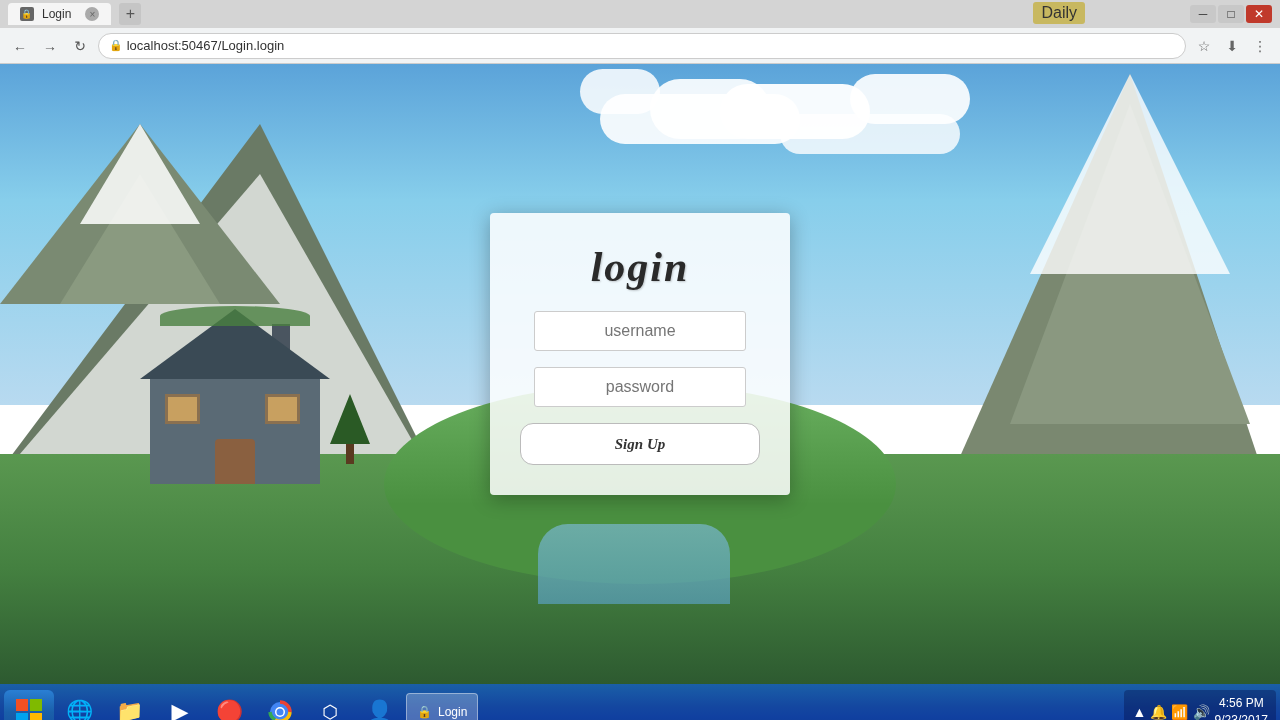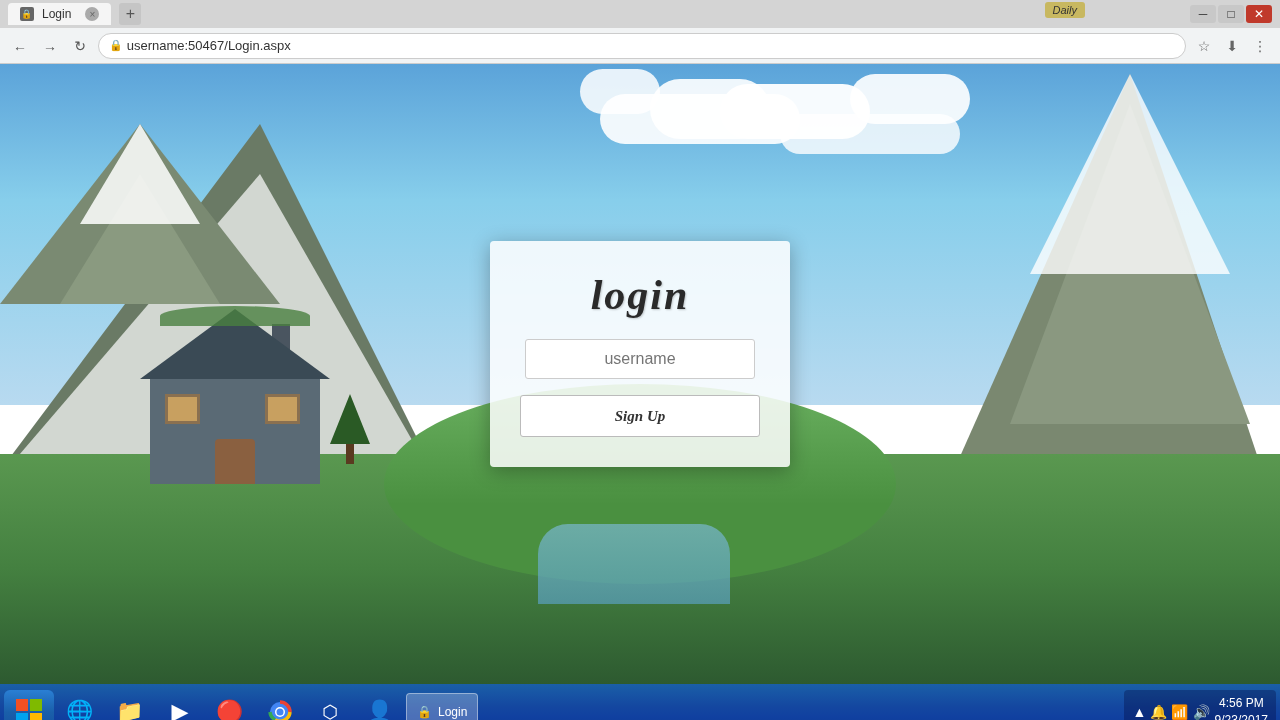--- a/index.html
+++ b/index.html
@@ -137,21 +137,21 @@
       font-size: 42px;
       font-weight: bold;
       color: #2a2a2a;
       font-style: italic;
       letter-spacing: 2px;
       text-shadow: 1px 1px 2px rgba(0,0,0,0.2);
       margin-bottom: 4px;
     }
 
     .login-input {
-      width: 230px;
+      width: 212px;
       height: 40px;
       background: white;
       border: 1px solid #ccc;
       border-radius: 3px;
       text-align: center;
       font-size: 16px;
       color: #777;
       outline: none;
       padding: 0 10px;
     }
@@ -160,21 +160,21 @@
       display: flex;
       gap: 10px;
       width: 240px;
     }
 
     .login-btn {
       flex: 1;
       height: 42px;
       background: white;
       border: 1px solid #bbb;
-      border-radius: 3px;
+      border-radius: 13px;
       font-size: 15px;
       font-weight: bold;
       color: #333;
       cursor: pointer;
       font-family: 'Georgia', serif;
       font-style: italic;
     }
 
     
     .taskbar {
@@ -285,21 +285,21 @@
     <div class="win-btn close">✕</div>
   </div>
 </div>
 
 <div class="nav-bar">
   <button class="nav-btn">←</button>
   <button class="nav-btn">→</button>
   <button class="nav-btn">↻</button>
   <div class="address-bar">
     <span class="address-bar-lock">🔒</span>
-    <span>username:50467/Login.aspx</span>
+    <span>localhost:50467/Login.login</span>
   </div>
   <div class="nav-icons">
     <div class="nav-icon">☆</div>
     <div class="nav-icon">⬇</div>
     <div class="nav-icon">⋮</div>
   </div>
 </div>
 
 <div class="main-content">
 
@@ -352,20 +352,21 @@
   </div>
 
   <div style="position:absolute; bottom:220px; left:330px;">
     <div style="width:0;height:0;border-left:20px solid transparent;border-right:20px solid transparent;border-bottom:50px solid #2a5a25;"></div>
     <div style="width:8px;height:20px;background:#5a3a20;margin:0 auto;"></div>
   </div>
 
   <div class="login-panel">
     <div class="login-title">login</div>
     <input class="login-input" type="text" placeholder="username" style="">
+    <input class="login-input" type="password" placeholder="password" style="">
     <div class="login-buttons">
       <button class="login-btn">Sign Up</button>
     </div>
   </div>
 
 </div>
 
 <div class="taskbar">
 
   <div class="start-btn">
@@ -394,21 +395,21 @@
   <div class="taskbar-icon" style="font-size:18px;">⬡</div>
   <div class="taskbar-icon">👤</div>
 
   <div class="taskbar-app">
     <span>🔒</span>
     <span>Login</span>
   </div>
 
   <div class="taskbar-spacer"></div>
 
-  <div style="position:absolute; top:2px; right:195px; background:#c8b860; padding:2px 8px; border-radius:3px; font-size:11px; color:#333;font-style:italic;">Daily</div>
+  <div style="position:absolute; top:2px; right:195px; background:#c8b860; padding:2px 8px; border-radius:3px; font-size:16px; color:#333;">Daily</div>
 
   <div class="system-tray">
     <div class="tray-icon">▲</div>
     <div class="tray-icon">🔔</div>
     <div class="tray-icon">📶</div>
     <div class="tray-icon">🔊</div>
     <div class="clock">
       <div>4:56 PM</div>
       <div>9/23/2017</div>
     </div>

